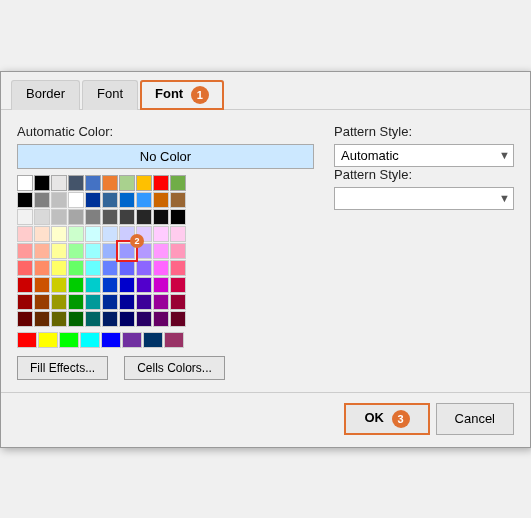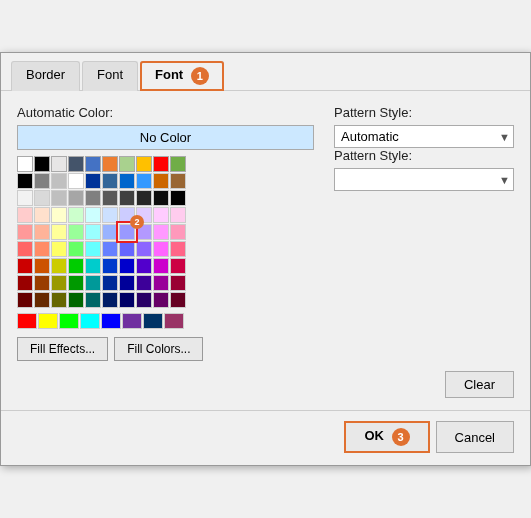--- a/index.html
+++ b/index.html
@@ -125,21 +125,21 @@
       position: relative;
     }
     .color-cell.selected {
       outline: 2px solid #e82020;
       outline-offset: 1px;
       z-index: 1;
     }
 
     .fill-buttons {
       display: flex;
-      gap: 6px;
+      gap: 16px;
       margin-top: 8px;
     }
     .fill-btn {
       padding: 4px 12px;
       border: 1px solid #999;
       background: #e8e8e8;
       cursor: pointer;
       font-size: 12px;
     }
     .select-box {
@@ -362,21 +362,21 @@
               <div class="color-cell" title="#00ffff" style="background: rgb(0, 255, 255); width: 20px; height: 16px;"></div>
               <div class="color-cell" title="#0000ff" style="background: rgb(0, 0, 255); width: 20px; height: 16px;"></div>
               <div class="color-cell" title="#7030a0" style="background: rgb(112, 48, 160); width: 20px; height: 16px;"></div>
               <div class="color-cell" title="#003366" style="background: rgb(0, 51, 102); width: 20px; height: 16px;"></div>
               <div class="color-cell" title="#993366" style="background: rgb(153, 51, 102); width: 20px; height: 16px;"></div>
             </div>
           </div>
 
         <div class="fill-buttons">
           <button class="fill-btn">Fill Effects...</button>
-          <button class="fill-btn">Fill Colors...</button>
+          <button class="fill-btn">Cells Colors...</button>
         </div>
       </div>
 
       <div class="right-col">
         <div class="section-label">Pattern Style:</div>
         <div class="select-wrapper">
           <select class="select-box">
             <option>Automatic</option>
           </select>
           <span class="select-arrow">▼</span>
@@ -385,23 +385,20 @@
         <div class="select-wrapper">
           <select class="select-box">
             <option value=""></option>
           </select>
           <span class="select-arrow">▼</span>
         </div>
       </div>
     </div>
 
 
-    <div class="right-align">
-      <button class="clear-btn">Clear</button>
-    </div>
   </div>
 
   <div class="bottom-buttons">
     <button class="bottom-btn primary">
       <span>OK</span>
       <span class="circle-badge">3</span>
     </button>
     <button class="bottom-btn">Cancel</button>
   </div>
 </div>

